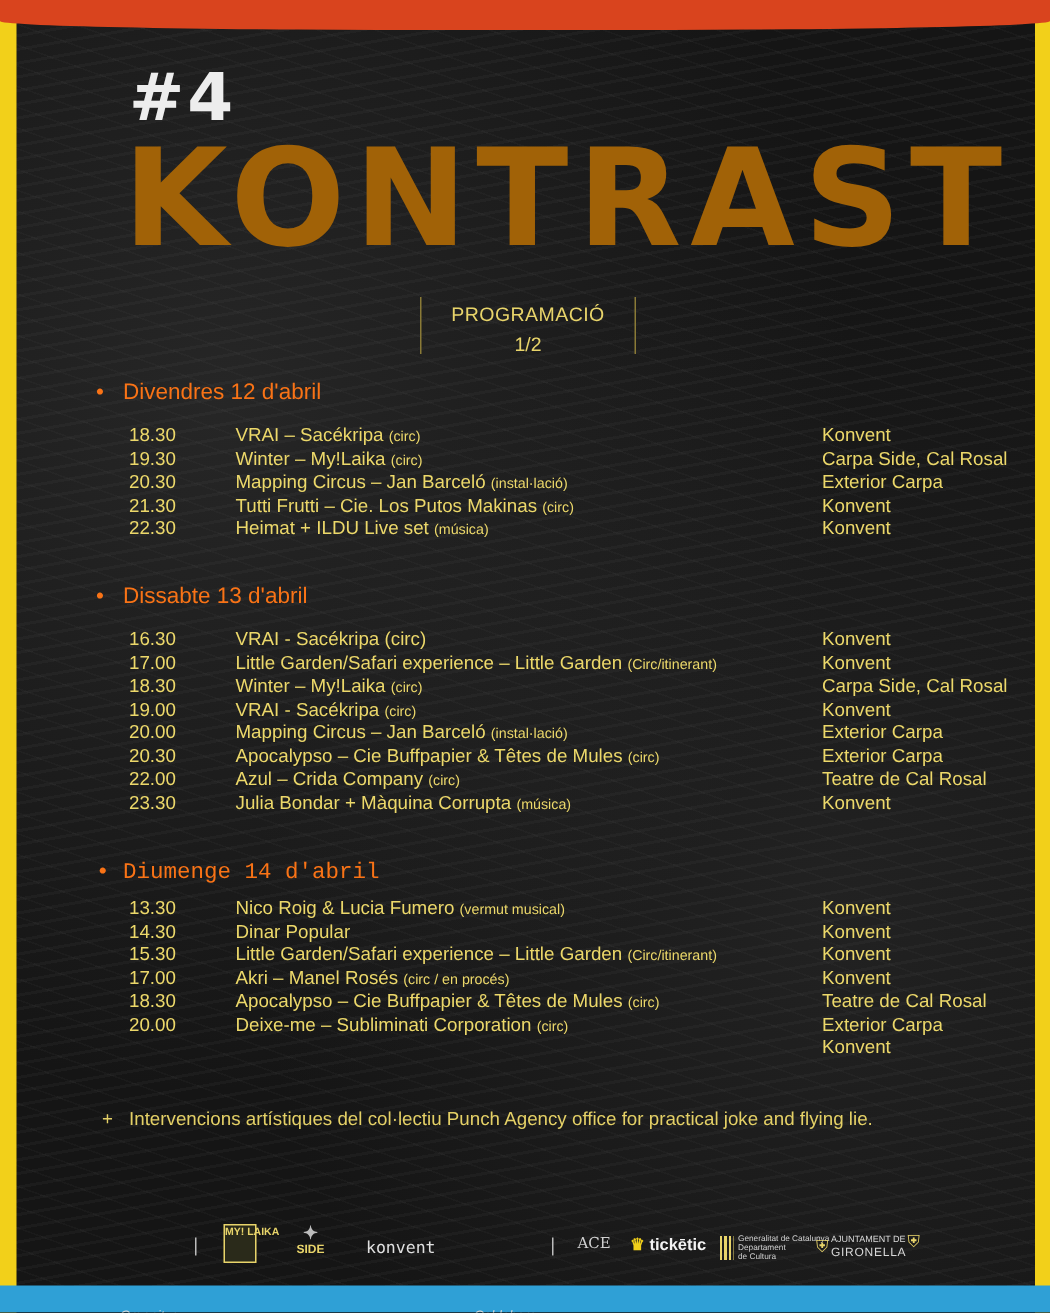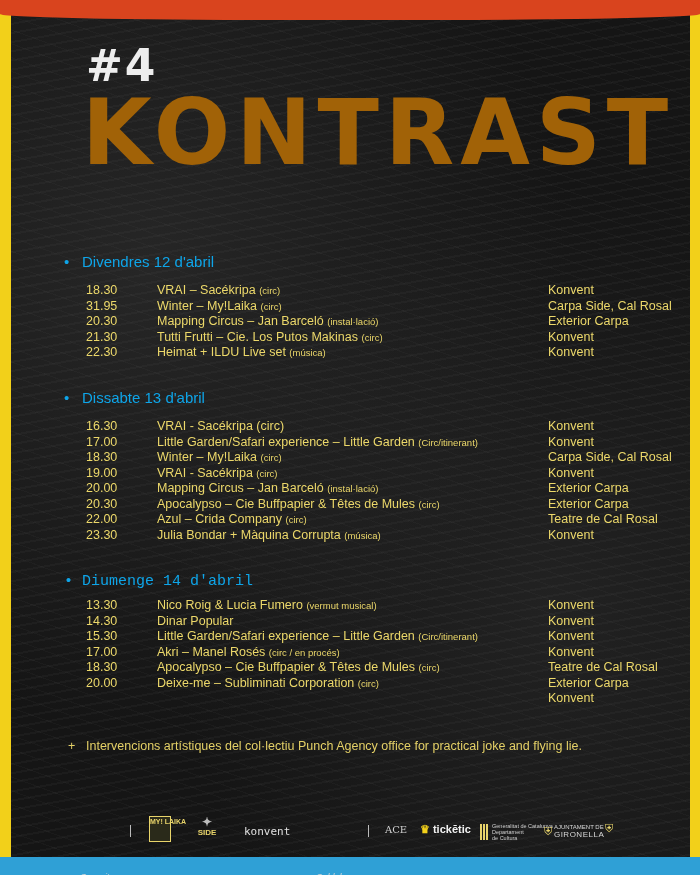--- a/index.html
+++ b/index.html
@@ -23,21 +23,21 @@
   .issue { position:absolute; left:86px; top:40px; font-family:"DejaVu Sans", sans-serif; font-weight:bold;
     font-size:44px; color:#ededed; letter-spacing:2px; }
   .title { position:absolute; left:82px; top:88px; font-family:"DejaVu Sans", sans-serif; font-weight:bold;
     font-size:90px; color:#a16207; letter-spacing:6px; line-height:1; }
 
   .prog { position:absolute; left:280px; top:198px; width:142px; height:38px;
     border-left:1px solid #8a7a36; border-right:1px solid #8a7a36; text-align:center; }
   .prog .l1 { font-size:13px; color:#e8d46a; margin-top:4px; letter-spacing:0.3px; }
   .prog .l2 { font-size:13px; color:#e8d46a; margin-top:5px; }
 
-  .day-title { position:absolute; left:64px; font-size:15px; color:#0ea5e9; }
+  .day-title { position:absolute; left:64px; font-size:15px; color:#f97316; }
   .day-title .bullet { display:inline-block; width:18px; }
   .row { position:absolute; left:86px; width:610px; height:16px; font-size:12.5px; line-height:16px; color:#ecd86a; white-space:nowrap; }
   .row .time { position:absolute; left:0; }
   .row .event { position:absolute; left:71px; }
   .row .event .tag { font-size:9.5px; }
   .row .event .tag.big { font-size:12.5px; }
   .row .venue { position:absolute; left:462px; }
 
   .note { position:absolute; left:68px; top:739px; font-size:12.5px; color:#e4d066; white-space:nowrap; }
   .note .plus { display:inline-block; width:18px; }
@@ -71,29 +71,33 @@
   <div class="frame-top"></div>
   <div class="frame-left"></div>
   <div class="frame-right"></div>
   <div class="frame-bottom"></div>
   <div class="board"></div>
 
   <div class="content">
     <div class="issue">#4</div>
     <div class="title">KONTRAST</div>
 
+    <div class="prog">
+      <div class="l1">PROGRAMACIÓ</div>
+      <div class="l2">1/2</div>
+    </div>
 
     <div class="day-title" style="top:253px;"><span class="bullet">•</span><span>Divendres 12 d'abril</span></div>
     <div class="row" style="top:282px;">
         <span class="time">18.30</span>
         <span class="event"><span>VRAI – Sacékripa</span> <span class="tag">(circ)</span></span>
         <span class="venue">Konvent</span>
       </div>
     <div class="row" style="top:297.5px;">
-        <span class="time">31.95</span>
+        <span class="time">19.30</span>
         <span class="event"><span>Winter – My!Laika</span> <span class="tag">(circ)</span></span>
         <span class="venue">Carpa Side, Cal Rosal</span>
       </div>
     <div class="row" style="top:313px;">
         <span class="time">20.30</span>
         <span class="event"><span>Mapping Circus – Jan Barceló</span> <span class="tag">(instal·lació)</span></span>
         <span class="venue">Exterior Carpa</span>
       </div>
     <div class="row" style="top:328.5px;">
         <span class="time">21.30</span>

